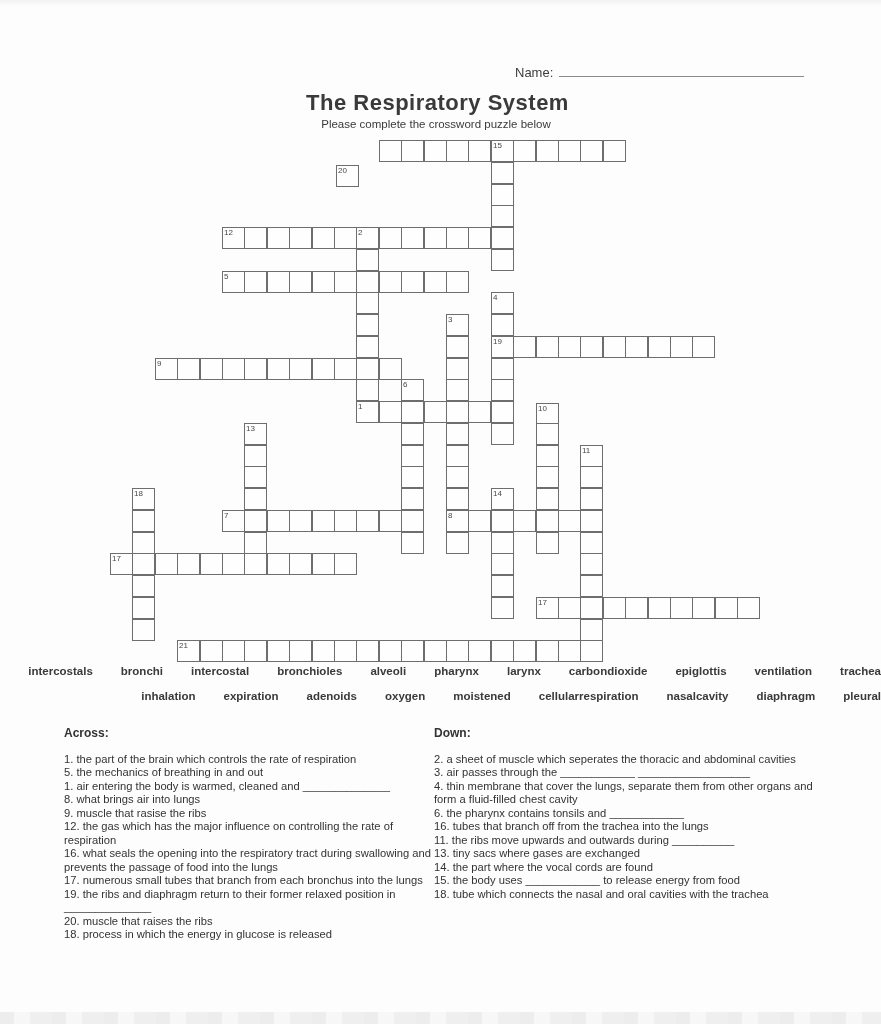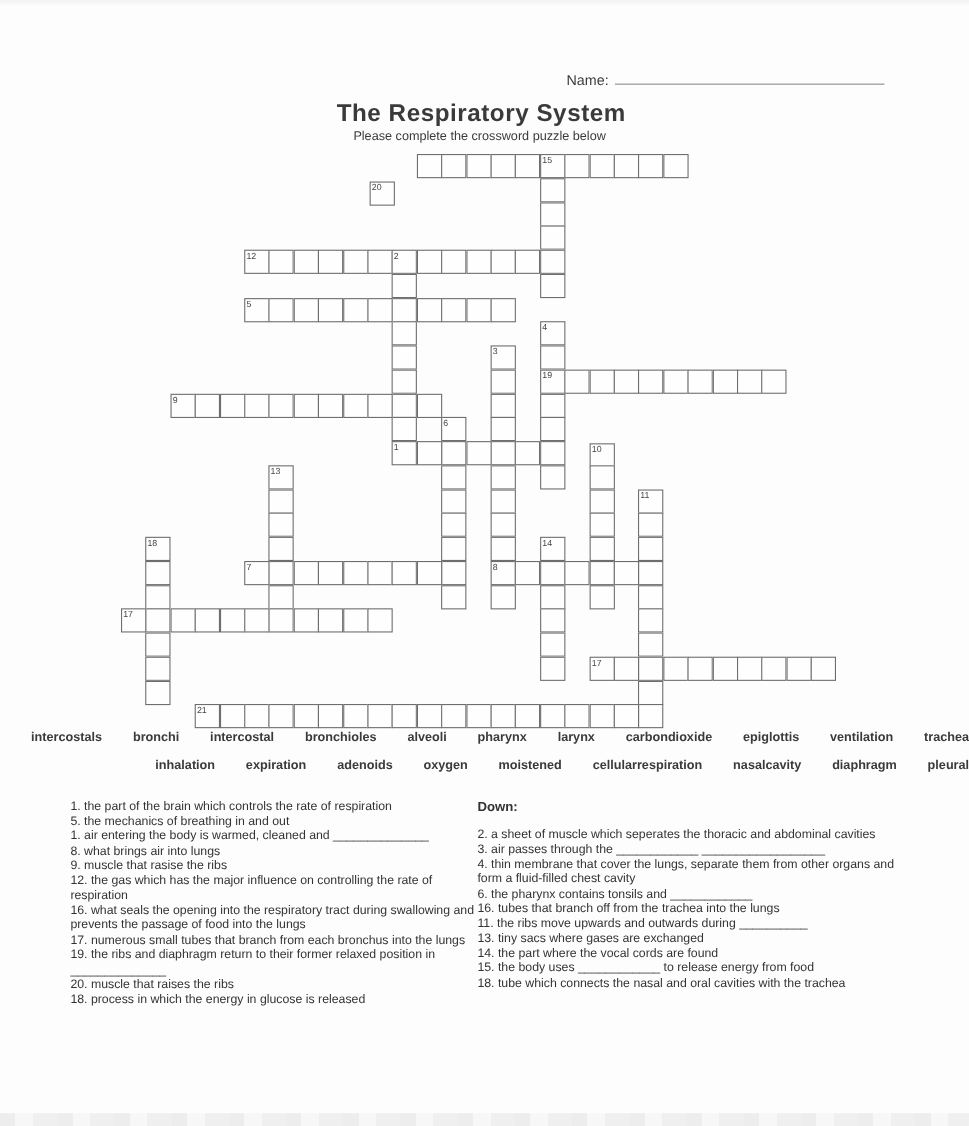--- a/index.html
+++ b/index.html
@@ -286,20 +286,21 @@
         <span>oxygen</span>
         <span>moistened</span>
         <span>cellularrespiration</span>
         <span>nasalcavity</span>
         <span>diaphragm</span>
         <span>pleural</span>
       </div>
   </div>
 
   <div class="clue-col across">
+    <div class="clue-head">Across:</div>
     <div>
         <div class="clue">1. the part of the brain which controls the rate of respiration</div>
         <div class="clue">5. the mechanics of breathing in and out</div>
         <div class="clue">1. air entering the body is warmed, cleaned and ______________</div>
         <div class="clue">8. what brings air into lungs</div>
         <div class="clue">9. muscle that rasise the ribs</div>
         <div class="clue">12. the gas which has the major influence on controlling the rate of respiration</div>
         <div class="clue">16. what seals the opening into the respiratory tract during swallowing and prevents the passage of food into the lungs</div>
         <div class="clue">17. numerous small tubes that branch from each bronchus into the lungs</div>
         <div class="clue">19. the ribs and diaphragm return to their former relaxed position in ______________</div>

